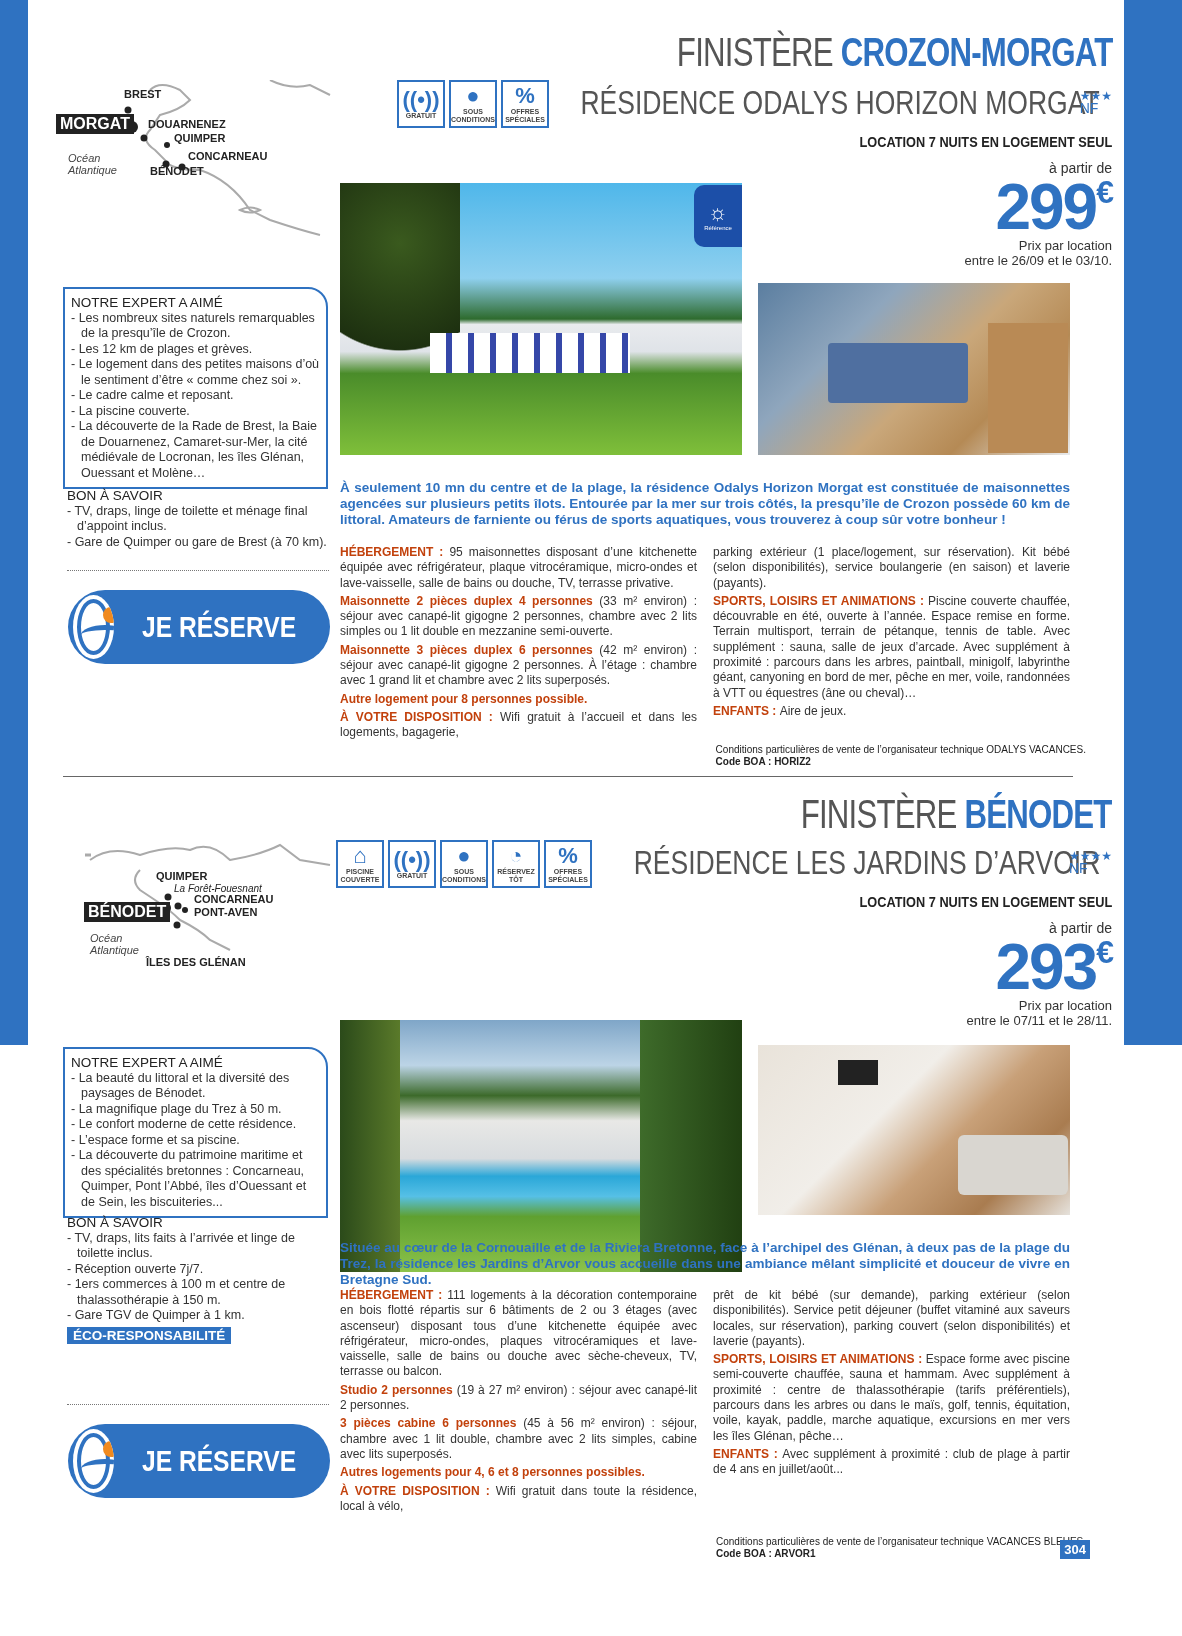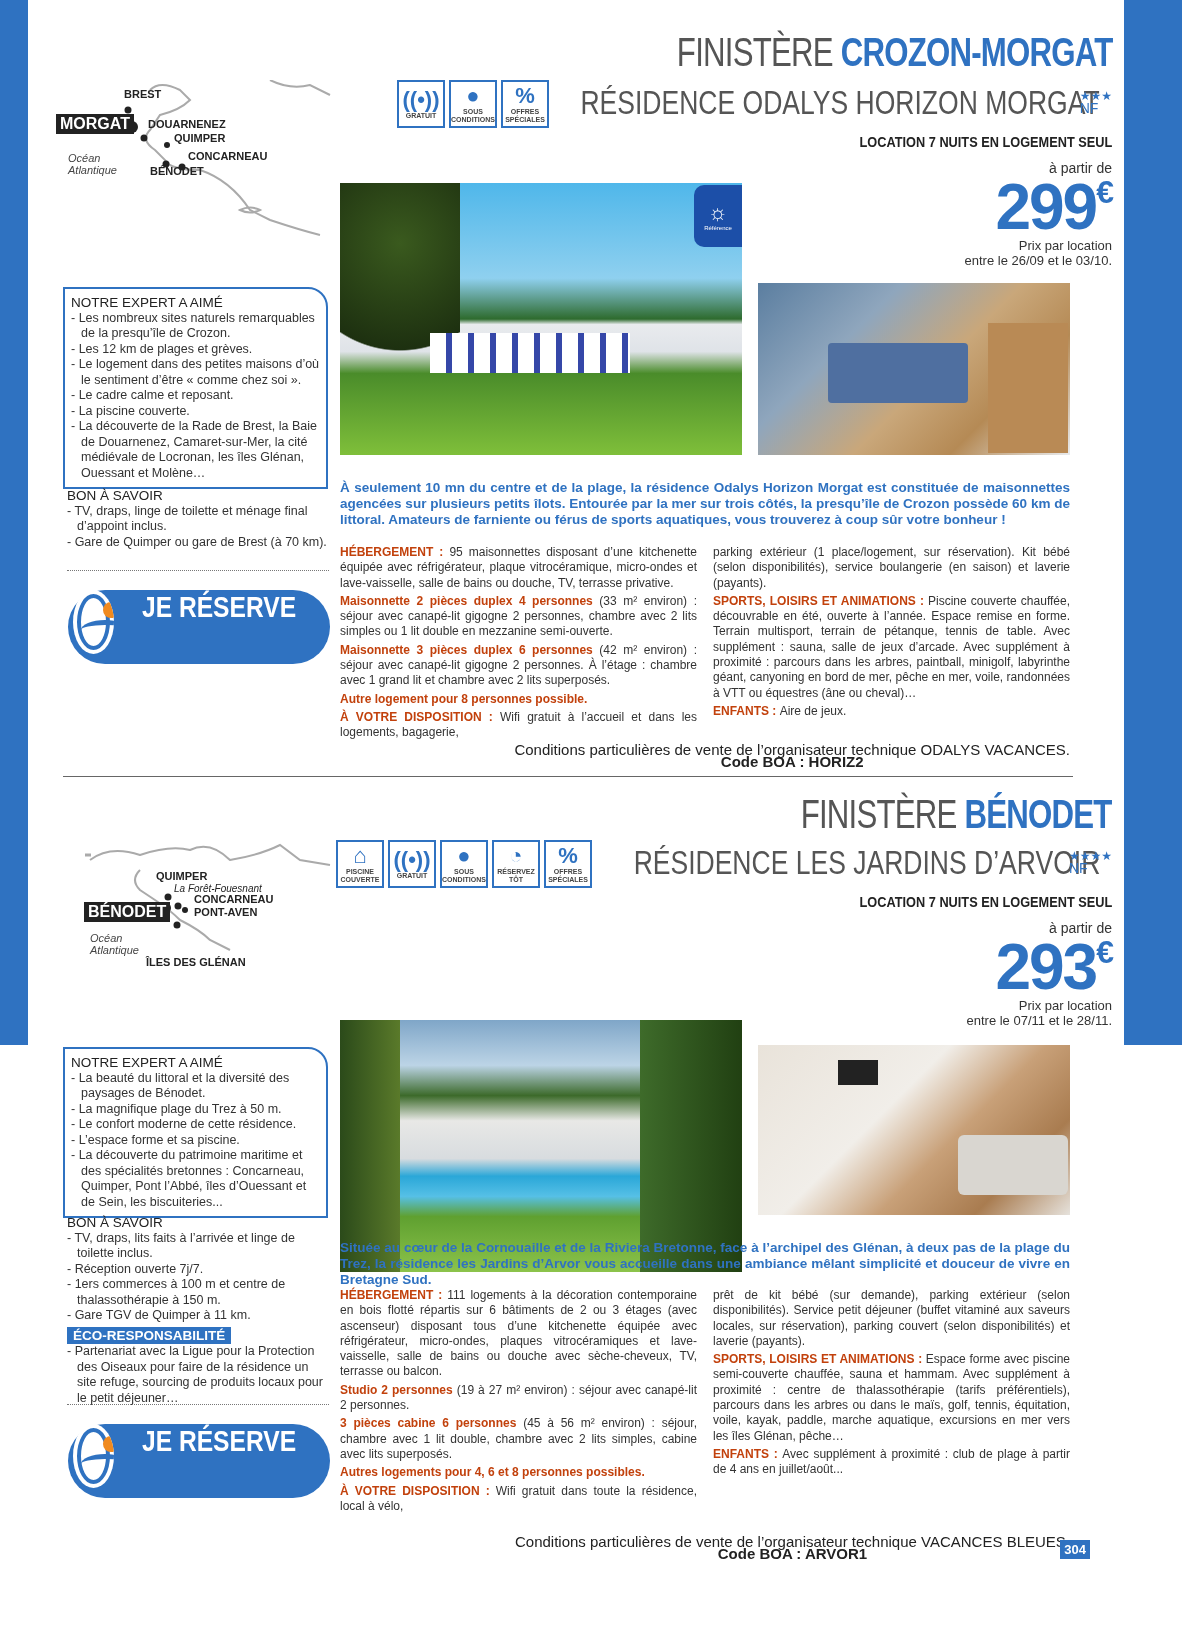--- a/index.html
+++ b/index.html
@@ -24,32 +24,32 @@
 .map svg{position:absolute;left:0;top:0}
 .map .lbl{position:absolute;font-size:11px;font-weight:bold;color:#222;white-space:nowrap}
 .map .ocean{position:absolute;font-size:11px;font-style:italic;color:#444;line-height:12px}
 .map .big{position:absolute;background:#222;color:#fff;font-weight:bold;font-size:16px;padding:1px 4px}
 .expert{position:absolute;left:63px;width:265px;border:2px solid #2f72c1;border-top-right-radius:20px;padding:6px 6px 6px 6px;font-size:12.5px;line-height:15.5px;color:#333}
 .expert h4,.savoir h4{font-size:13.5px;font-weight:normal;color:#222}
 .expert li,.savoir li{list-style:none;padding-left:10px;text-indent:-10px}
 .savoir{position:absolute;left:67px;width:260px;font-size:12.5px;line-height:15.5px;color:#333}
 .eco{display:inline-block;background:#2f72c1;color:#fff;font-weight:bold;font-size:13.5px;padding:1px 6px;margin-top:3px}
 .dots{position:absolute;left:67px;width:262px;border-top:1px dotted #777}
-.reserve{position:absolute;left:68px;width:262px;height:74px;background:#2f72c1;border-radius:37px;display:flex;cursor:pointer}
+.reserve{position:absolute;left:68px;width:262px;height:74px;background:#2f72c1;border-radius:37px;display:flex;align-items:center;cursor:pointer}
 .reserve .logo{width:64px;height:64px;border-radius:50%;background:#fff;margin-left:5px;position:relative;overflow:hidden}
 .reserve .logo .sun{position:absolute;left:30px;top:12px;width:16px;height:16px;border-radius:50%;background:#f08a1f}
 .reserve .logo .wave{position:absolute;left:8px;top:30px;width:48px;height:20px;border-radius:50%;border-top:5px solid #2f72c1}
 .reserve .logo .ring{position:absolute;inset:4px;border-radius:50%;border:4px solid #2f72c1}
 .reserve span.t{color:#fff;font-size:30px;font-weight:bold;margin-left:28px;transform:scaleX(.82);transform-origin:left center;white-space:nowrap}
 .photo{position:absolute;overflow:hidden}
 .intro{position:absolute;left:340px;width:730px;color:#2f72c1;font-weight:bold;font-size:13.5px;line-height:16px;text-align:justify}
 .col{position:absolute;width:357px;font-size:12px;line-height:15.3px;color:#333;text-align:justify}
 .col p{margin-bottom:3px}
 .col b{color:#c2410c}
-.footer{position:absolute;right:112px;text-align:center;font-size:15px;color:#222;line-height:12px}
+.footer{position:absolute;right:96px;text-align:left;font-size:10px;color:#222;line-height:12px}
 .footer b{display:block}
 .divider{position:absolute;left:63px;width:1010px;border-top:1.5px solid #666}
 .pagenum{position:absolute;right:92px;top:1540px;background:#2f72c1;color:#fff;font-weight:bold;font-size:13px;padding:2px 4px}
 .badge-ref{position:absolute;width:48px;height:62px;background:#1c4fa8;border-radius:10px 0 0 10px;color:#fff;display:flex;flex-direction:column;align-items:center;justify-content:center;font-size:6px}
 .badge-ref .s{font-size:22px;line-height:24px}
 </style>
 </head>
 <body>
 
 <div class="sidebar-left"></div>
@@ -233,26 +233,23 @@
       <li>- L’espace forme et sa piscine.</li>
       <li>- La découverte du patrimoine maritime et des spécialités bretonnes : Concarneau, Quimper, Pont l’Abbé, îles d’Ouessant et de Sein, les biscuiteries...</li>
     </ul>
   </div>
   <div class="savoir" style="top:1215px">
     <h4>BON À SAVOIR</h4>
     <ul>
       <li>- TV, draps, lits faits à l’arrivée et linge de toilette inclus.</li>
       <li>- Réception ouverte 7j/7.</li>
       <li>- 1ers commerces à 100 m et centre de thalassothérapie à 150 m.</li>
-      <li>- Gare TGV de Quimper à 11 km.</li>
+      <li>- Gare TGV de Quimper à 1 km.</li>
     </ul>
     <div class="eco">ÉCO-RESPONSABILITÉ</div>
-    <ul>
-      <li>- Partenariat avec la Ligue pour la Protection des Oiseaux pour faire de la résidence un site refuge, sourcing de produits locaux pour le petit déjeuner…</li>
-    </ul>
   </div>
   <div class="dots" style="top:1404px"></div>
   <div class="reserve" style="top:1424px">
     <div class="logo">
         <div class="ring"></div>
         <div class="sun"></div>
         <div class="wave"></div>
       </div>
     <span class="t">JE RÉSERVE</span>
   </div>

